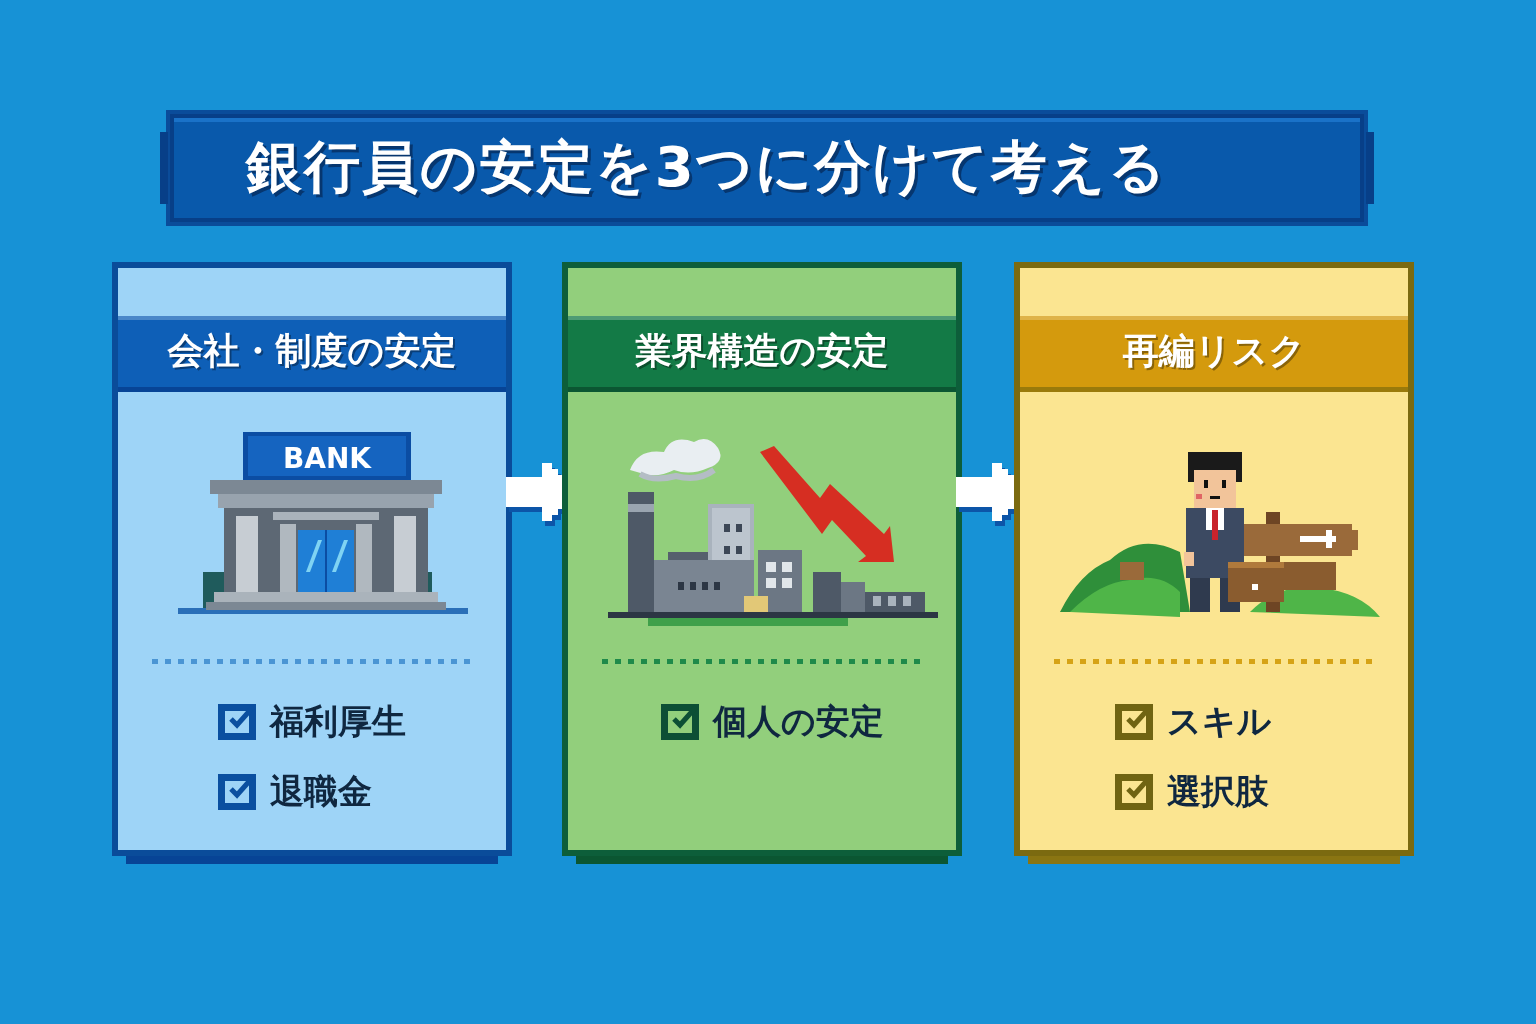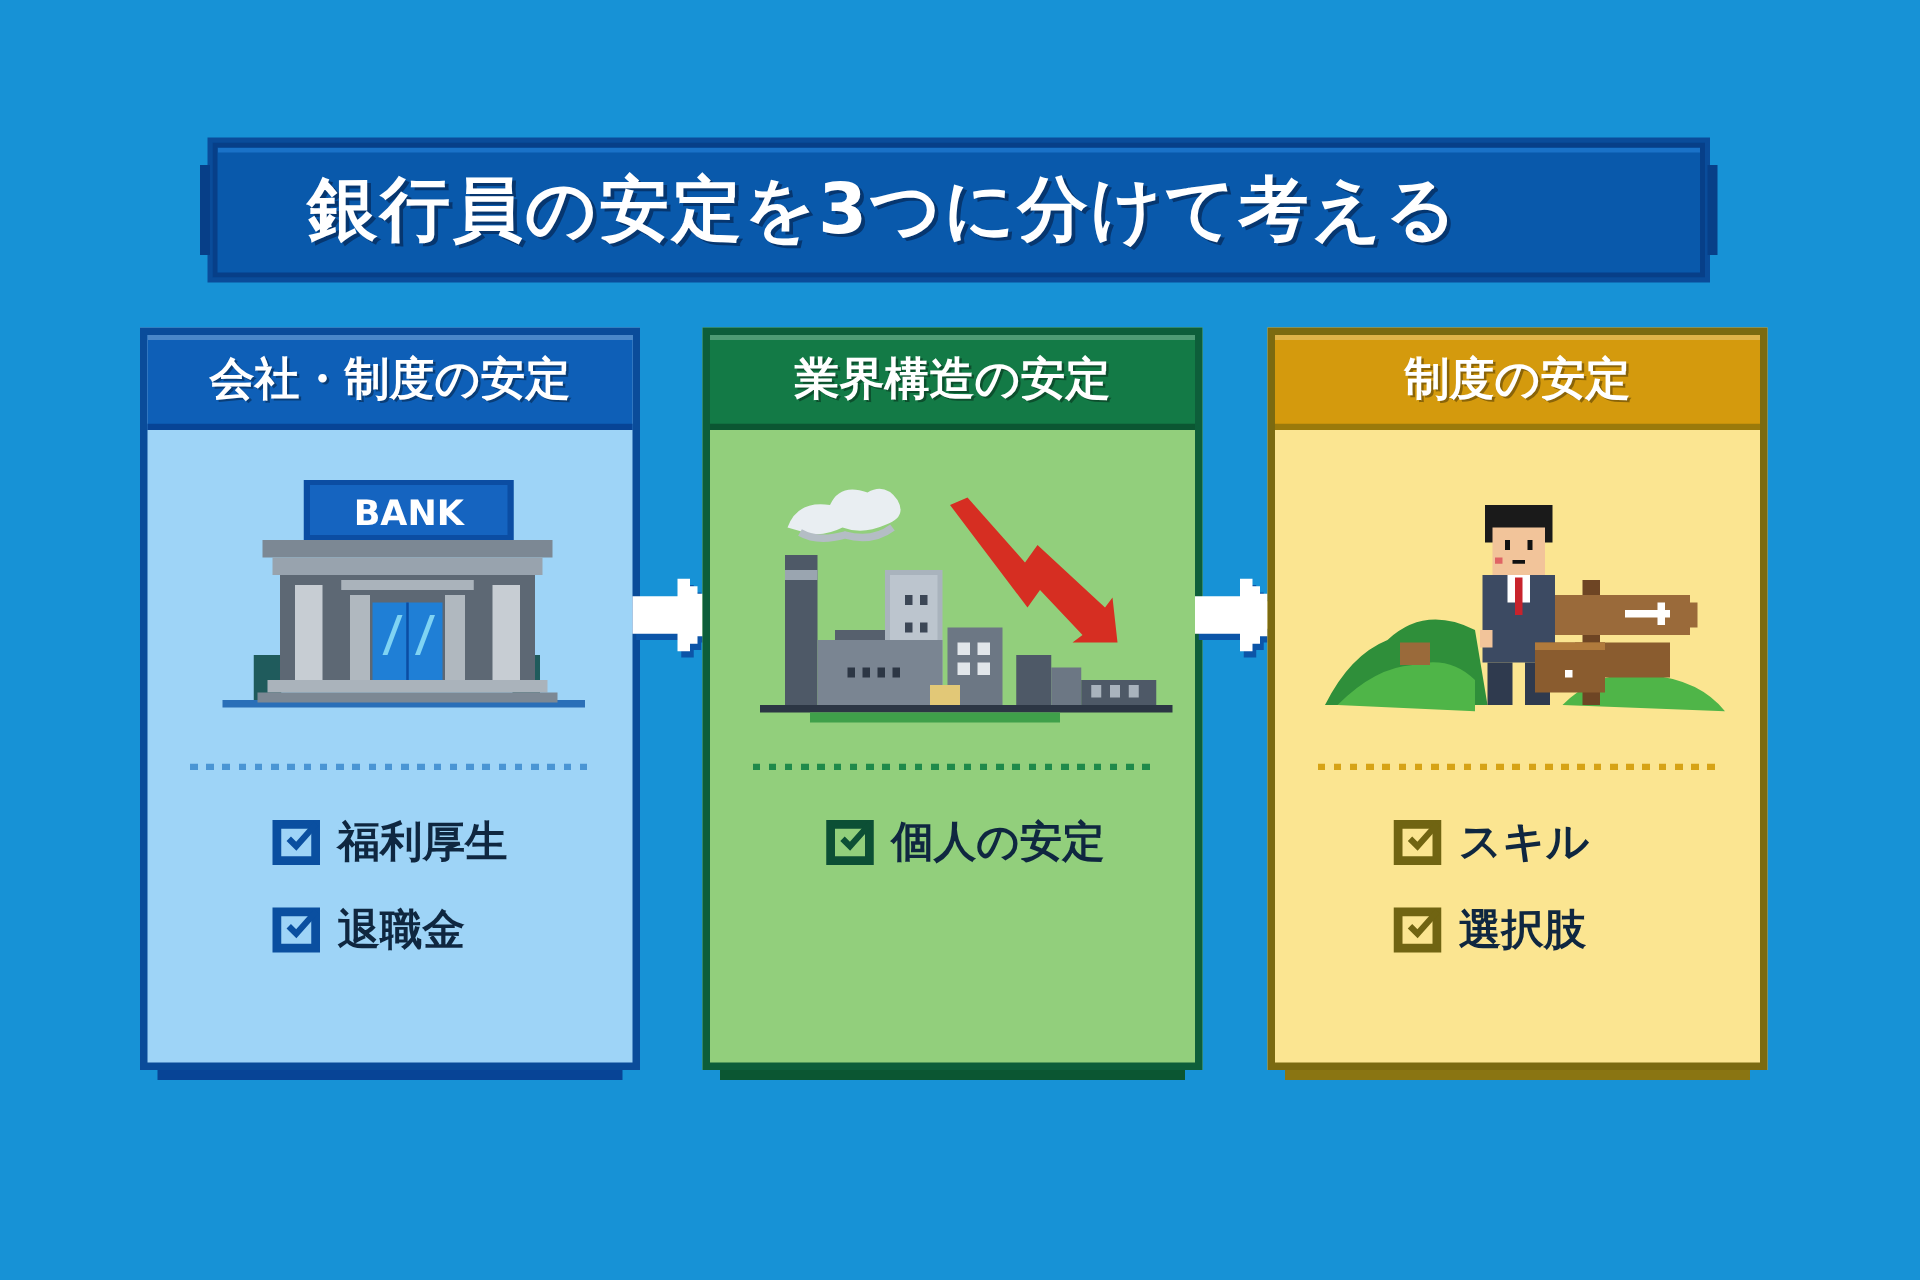--- a/index.html
+++ b/index.html
@@ -28,20 +28,21 @@
   .panel {
     position: absolute; top: 262px; width: 400px; height: 594px;
     border: 6px solid; display: flex; flex-direction: column;
   }
   .panel .head {
     height: 76px; display: flex; align-items: center; justify-content: center;
     color: #fff; font-weight: bold; font-size: 36px;
     text-shadow: 2px 2px 0 rgba(0,0,0,0.35);
     border-bottom: 5px solid;
     box-shadow: inset 0 4px 0 rgba(255,255,255,0.25);
+    margin-top: 48px;
   }
   .panel .body { flex: 1; position: relative; }
   .panel .illus { position: absolute; left: 0; right: 0; top: 20px; height: 230px; }
   .panel .divider {
     position: absolute; left: 34px; right: 34px; top: 267px; height: 5px;
     background-image: repeating-linear-gradient(90deg, var(--dot) 0 6px, transparent 6px 13px);
   }
   .panel .items { position: absolute; left: 55px; top: 295px; }
   .item { display: flex; align-items: center; height: 70px; padding-left: 45px; }
   .check {
@@ -176,21 +177,21 @@
     </div>
   </div>
 </div>
 
 <svg class="arrow a2" viewBox="0 0 90 75">
   <path d="M6 22 H42 V8 H52 V14 H58 V20 H64 V26 H70 V32 H76 V42 H70 V48 H64 V54 H58 V60 H52 V66 H42 V52 H6 Z" fill="#0c55a8" transform="translate(3,5)"></path>
   <path d="M6 22 H42 V8 H52 V14 H58 V20 H64 V26 H70 V32 H76 V42 H70 V48 H64 V54 H58 V60 H52 V66 H42 V52 H6 Z" fill="#ffffff"></path>
 </svg>
 
 <div class="panel p3">
-  <div class="head">制度の安定</div>
+  <div class="head">再編リスク</div>
   <div class="body">
     <svg class="illus" viewBox="0 0 388 230" width="388" height="230">
       <path d="M40 200 Q60 160 90 148 Q120 120 160 140 L170 200 Z" fill="#2f8f3a"></path>
       <path d="M50 200 Q80 170 110 168 Q140 160 160 180 L160 205 Z" fill="#4fb548"></path>
       <path d="M230 200 Q260 170 300 176 Q340 180 360 205 Z" fill="#4fb548"></path>
       <rect x="100" y="150" width="24" height="18" fill="#9a6a3a"></rect>
       <rect x="246" y="100" width="14" height="100" fill="#6e4524"></rect>
       <rect x="222" y="112" width="110" height="32" fill="#9a6a3a"></rect>
       <rect x="330" y="118" width="8" height="20" fill="#9a6a3a"></rect>
       <rect x="280" y="124" width="36" height="6" fill="#fff"></rect>

